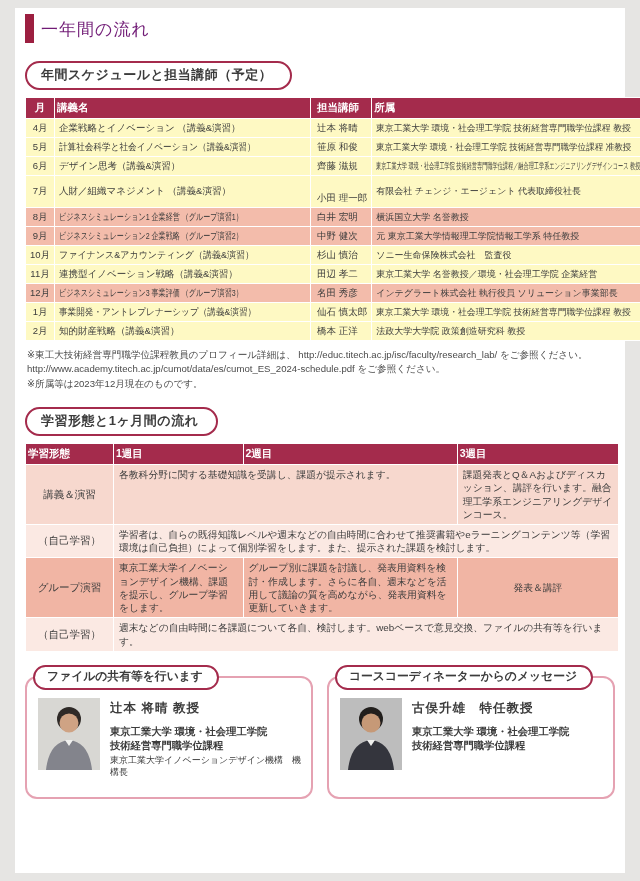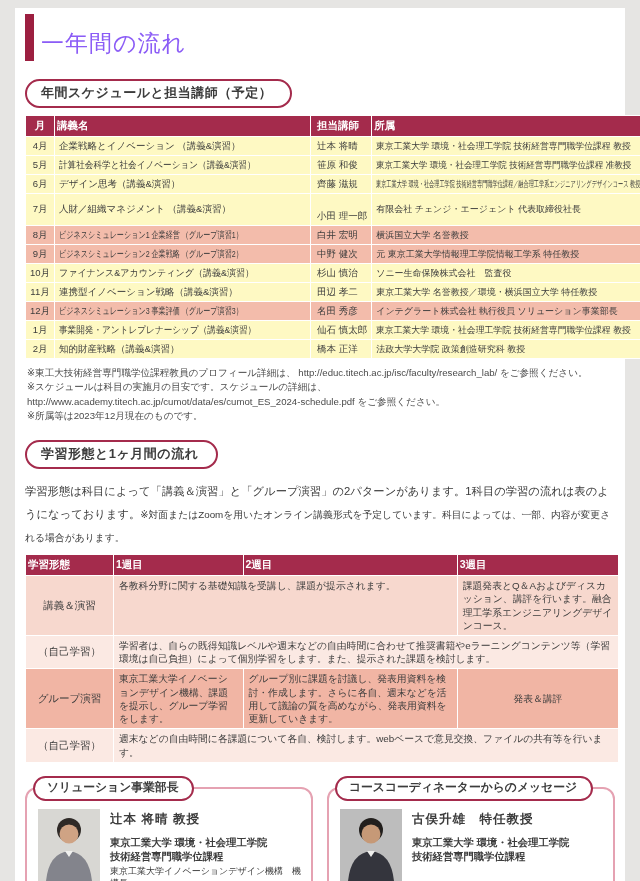--- a/index.html
+++ b/index.html
@@ -13,21 +13,21 @@
   .page {
     width:610px; min-height:865px;
     margin:8px 15px; background:#fff;
     padding:4px 8px 14px 8px;
   }
   
   .hdr { display:flex; align-items:stretch; margin:2px 0 14px 2px; }
   .accent-bar { width:9px; background:#9c1f40; margin-right:7px; }
   .hdr-text { padding:2px 0; }
   .kicker { font-size:13.5px; color:#595959; letter-spacing:.5px; }
-  .title { font-size:23px; color:#8b5cf6; font-weight:normal; letter-spacing:1px; margin-top:12px; }
+  .title { font-size:17px; color:#701a75; font-weight:normal; letter-spacing:1px; margin-top:2px; }
   
   .pill {
     display:inline-block; border:2px solid #a42b4c; border-radius:15px;
     background:#fff; padding:3px 18px 4px 14px;
     font-size:13px; font-weight:bold; color:#3c3c3c; letter-spacing:.5px;
     margin:4px 0 7px 2px;
   }
   
   table { border-collapse:collapse; width:594px; margin-left:2px; }
   th,td { border:1.5px solid #fff; }
@@ -139,21 +139,21 @@
         <tr>
           <td class="c-month"><span style="display: inline-block; white-space: nowrap;">10月</span></td>
           <td class="c-course"><span style="display: inline-block; white-space: nowrap; transform: scaleX(0.947); transform-origin: left center;">ファイナンス&amp;アカウンティング（講義&amp;演習）</span></td>
           <td class="c-instr"><span style="display: inline-block; white-space: nowrap;">杉山 慎治</span></td>
           <td class="c-aff" style="font-size: 9px;"><span style="display: inline-block; white-space: nowrap;">ソニー生命保険株式会社　監査役</span></td>
         </tr>
         <tr>
           <td class="c-month"><span style="display: inline-block; white-space: nowrap;">11月</span></td>
           <td class="c-course"><span style="display: inline-block; white-space: nowrap;">連携型イノベーション戦略（講義&amp;演習）</span></td>
           <td class="c-instr"><span style="display: inline-block; white-space: nowrap;">田辺 孝二</span></td>
-          <td class="c-aff" style="font-size: 9px;"><span style="display: inline-block; white-space: nowrap;">東京工業大学 名誉教授／環境・横浜国立大学 特任教授</span></td>
+          <td class="c-aff" style="font-size: 9px;"><span style="display: inline-block; white-space: nowrap;">東京工業大学 名誉教授／環境・社会理工学院 企業経営</span></td>
         </tr>
         <tr class="hl">
           <td class="c-month"><span style="display: inline-block; white-space: nowrap;">12月</span></td>
           <td class="c-course"><span style="display: inline-block; white-space: nowrap; transform: scaleX(0.744); transform-origin: left center;">ビジネスシミュレーション3 事業評価 （グループ演習3）</span></td>
           <td class="c-instr"><span style="display: inline-block; white-space: nowrap;">名田 秀彦</span></td>
           <td class="c-aff" style="font-size: 9px;"><span style="display: inline-block; white-space: nowrap;">インテグラート株式会社 執行役員 ソリューション事業部長</span></td>
         </tr>
         <tr>
           <td class="c-month"><span style="display: inline-block; white-space: nowrap;">1月</span></td>
           <td class="c-course"><span style="display: inline-block; white-space: nowrap; transform: scaleX(0.906); transform-origin: left center;">事業開発・アントレプレナーシップ（講義&amp;演習）</span></td>
@@ -164,30 +164,26 @@
           <td class="c-month"><span style="display: inline-block; white-space: nowrap;">2月</span></td>
           <td class="c-course"><span style="display: inline-block; white-space: nowrap;">知的財産戦略（講義&amp;演習）</span></td>
           <td class="c-instr"><span style="display: inline-block; white-space: nowrap;">橋本 正洋</span></td>
           <td class="c-aff" style="font-size: 9px;"><span style="display: inline-block; white-space: nowrap;">法政大学大学院 政策創造研究科 教授</span></td>
         </tr>
       </tbody>
   </table>
 
   <div class="notes">
       <div class="note-line">※東工大技術経営専門職学位課程教員のプロフィール詳細は、 http://educ.titech.ac.jp/isc/faculty/research_lab/ をご参照ください。</div>
-      <div class="note-line">※スケジュールは科目の実施月の目安です。スケジュールの詳細は、</div>
       <div class="note-line">http://www.academy.titech.ac.jp/cumot/data/es/cumot_ES_2024-schedule.pdf をご参照ください。</div>
       <div class="note-line">※所属等は2023年12月現在のものです。</div>
     </div>
 
   <div class="pill">学習形態と1ヶ月間の流れ</div>
 
-  <p class="intro">
-    <span class="intro-main">学習形態は科目によって「講義＆演習」と「グループ演習」の2パターンがあります。1科目の学習の流れは表のようになっております。</span><span class="intro-note">※対面またはZoomを用いたオンライン講義形式を予定しています。科目によっては、一部、内容が変更される場合があります。</span>
-  </p>
 
   <table class="learning">
     <thead>
       <tr>
         <th>学習形態</th>
         <th>1週目</th>
         <th>2週目</th>
         <th>3週目</th>
       </tr>
     </thead>
@@ -210,21 +206,21 @@
         <tr class="light">
           <th>（自己学習）</th>
           <td colspan="3">週末などの自由時間に各課題について各自、検討します。webベースで意見交換、ファイルの共有等を行います。</td>
         </tr>
       </tbody>
   </table>
 
   <div class="boxes">
 
     <section class="msg-box">
-      <div class="box-pill">ソリューション事業部長</div>
+      <div class="box-pill">ファイルの共有等を行います</div>
       <div class="person">
         <div class="photo">
           <svg width="62" height="72" viewBox="0 0 62 72" xmlns="http://www.w3.org/2000/svg">
             <rect width="62" height="72" fill="#d8d7d3"></rect>
             <circle cx="31" cy="21" r="12" fill="#2f2a27"></circle>
             <circle cx="31" cy="25" r="9.5" fill="#cfa384"></circle>
             <path d="M20 21 q1-10 11-10 q10 0 11 10 q-4-6-11-6 q-7 0-11 6 Z" fill="#2f2a27"></path>
             <path d="M8 72 Q11 44 31 42 Q51 44 54 72 Z" fill="#83848c"></path>
             <path d="M27 42 l4 6 l4-6 Z" fill="#f0f0ee"></path>
           </svg>

